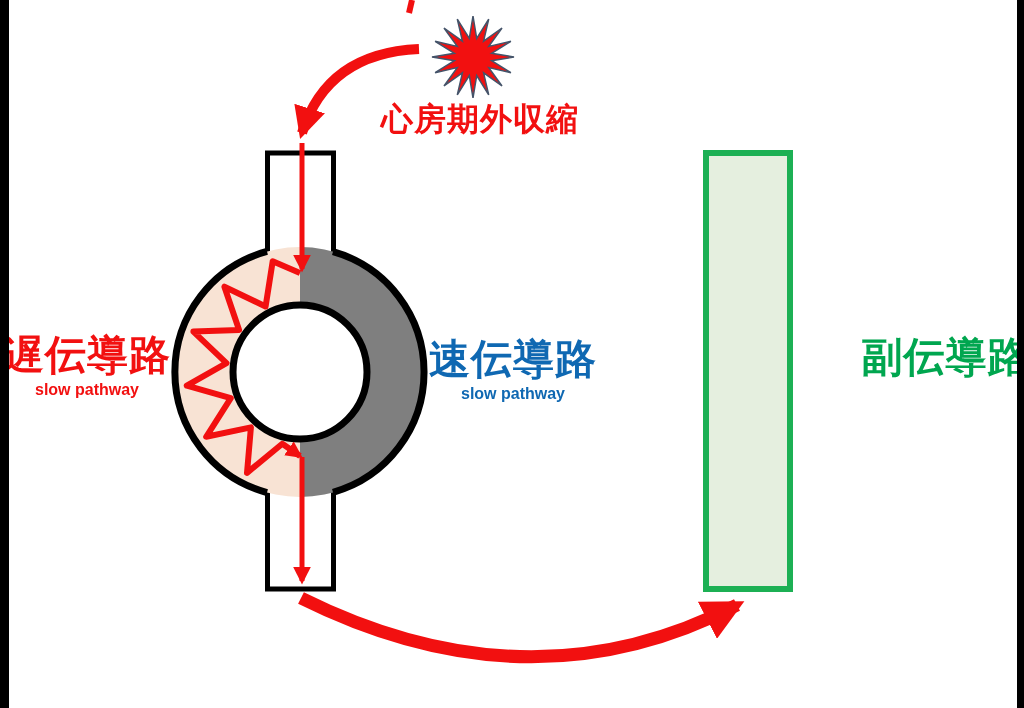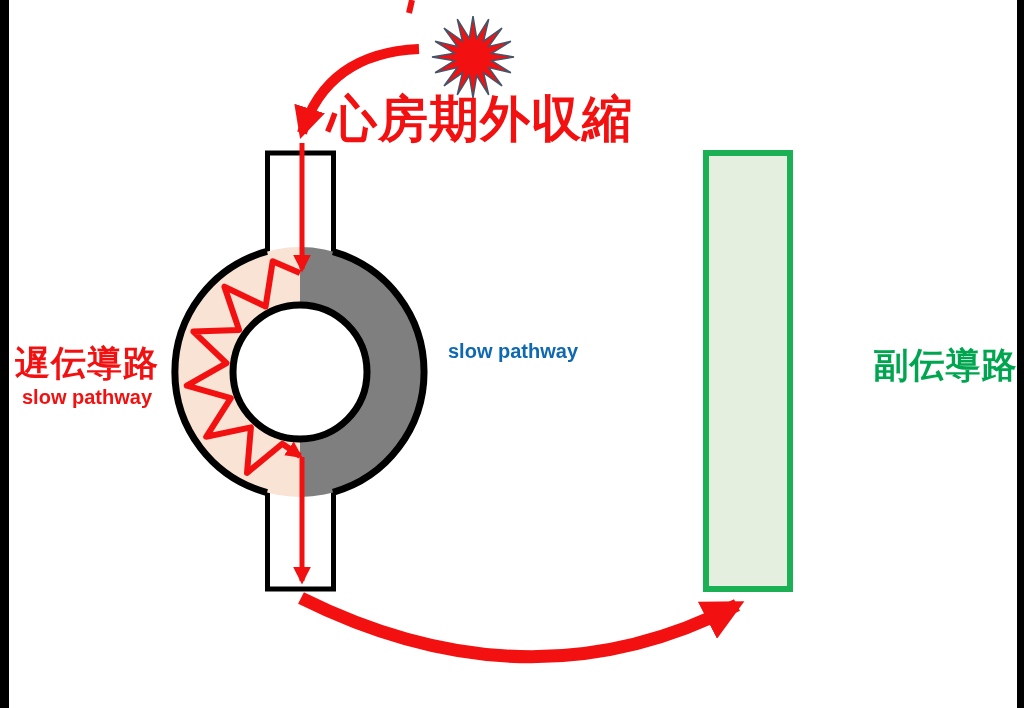--- a/index.html
+++ b/index.html
@@ -5,23 +5,23 @@
   html,body{margin:0;padding:0;background:#fff;}
   .stage{
     position:relative;width:1024px;height:708px;background:#ffffff;overflow:hidden;
     font-family:"Liberation Sans","DejaVu Sans",sans-serif;font-weight:bold;
   }
   .abs{position:absolute;}
   .edge-bar{position:absolute;top:0;height:708px;background:#000;}
   .edge-left{left:0;width:9px;}
   .edge-right{left:1017px;width:7px;}
   .label{position:absolute;text-align:center;white-space:nowrap;}
-  .jp{font-size:35px;line-height:42px;letter-spacing:1px;margin-top:8px;}
-  .en{font-size:20px;line-height:27px;}
-  .apc{font-size:50px;line-height:46px;letter-spacing:1px;}
+  .jp{font-size:41px;line-height:42px;letter-spacing:1px;}
+  .en{font-size:16px;line-height:27px;}
+  .apc{font-size:32px;line-height:46px;letter-spacing:1px;}
   .red-text{color:var(--red);}
   .blue-text{color:var(--blue);}
   .green-text{color:var(--green);}
   
   .tube{fill:#ffffff;stroke:var(--outline);stroke-width:5;}
   .slow-fill{fill:var(--slow-fill);stroke:none;}
   .fast-fill{fill:var(--fast-fill);stroke:none;}
   .ring-arc{fill:none;stroke:var(--outline);stroke-width:7;stroke-linecap:butt;}
   .center-hole{fill:#ffffff;stroke:var(--outline);stroke-width:7;}
   .accessory{fill:var(--accessory-fill);stroke:var(--accessory-border);stroke-width:6;}
@@ -71,20 +71,21 @@
   </svg>
 
   <div class="label apc red-text" style="left:320px;top:96px;width:320px">心房期外収縮</div>
 
   <div class="label red-text" style="left:0px;top:334px;width:174px">
     <div class="jp">遅伝導路</div>
     <div class="en">slow pathway</div>
   </div>
 
   <div class="label blue-text" style="left:426px;top:338px;width:174px">
+    <div class="jp">速伝導路</div>
     <div class="en">slow pathway</div>
   </div>
 
   <div class="label green-text" style="left:833px;top:336px;width:225px">
     <div class="jp">副伝導路</div>
   </div>
 
   <div class="edge-bar edge-left"></div>
   <div class="edge-bar edge-right"></div>
 </div>

